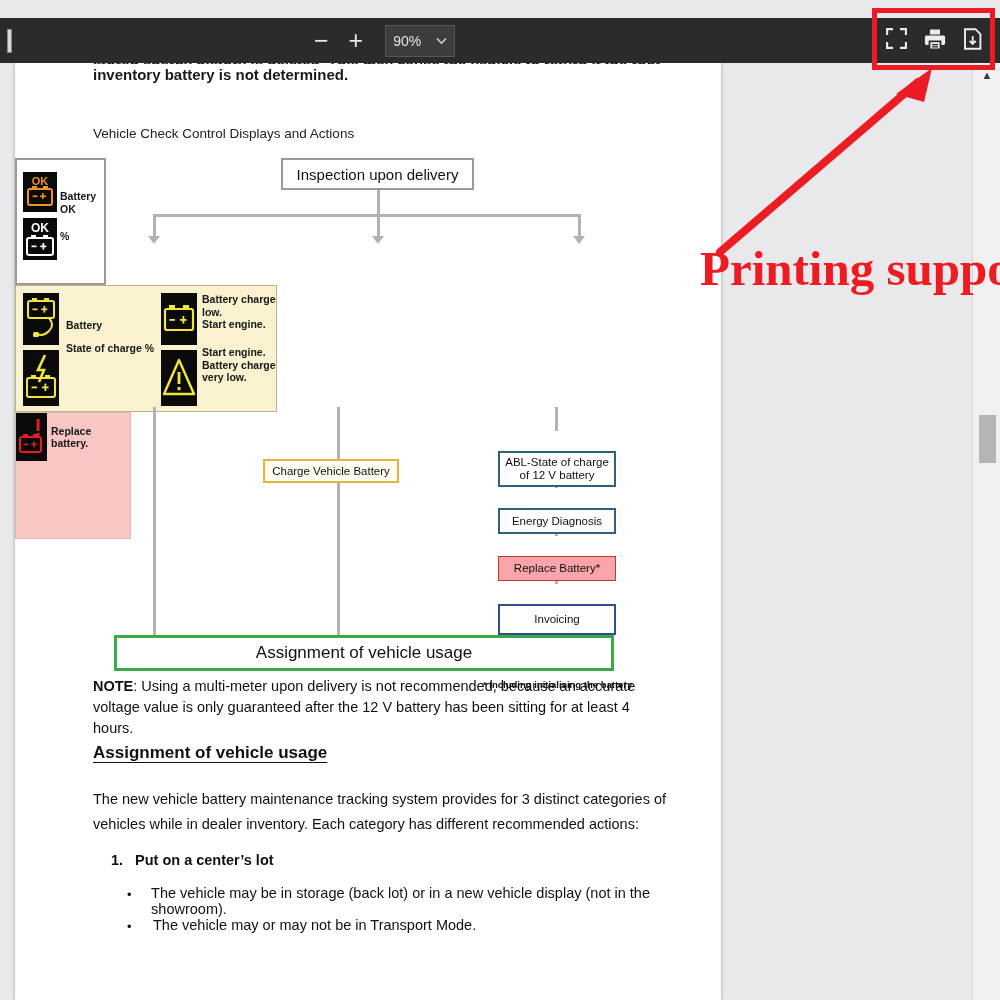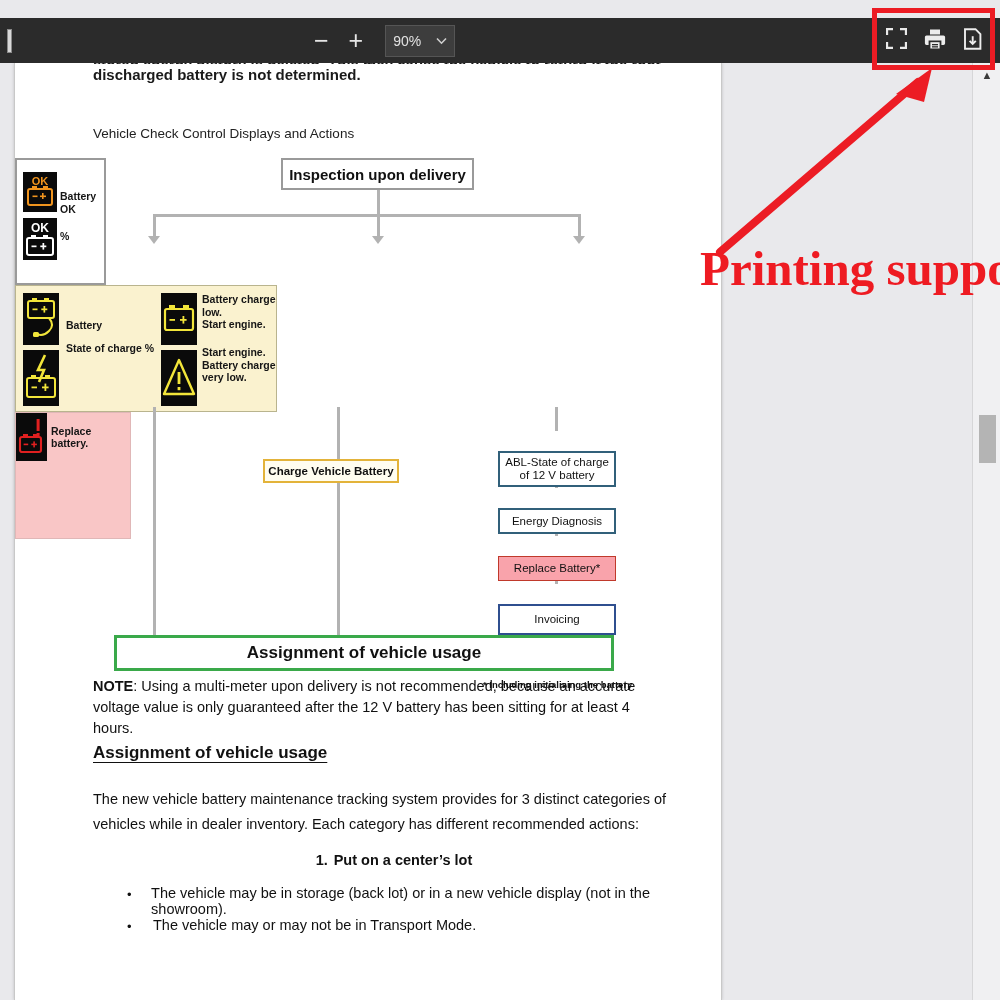--- a/index.html
+++ b/index.html
@@ -59,21 +59,21 @@
   .pg { position:absolute; color:#111; }
 
   
   #para-top{ left:78px; top:-9px; width:570px; font-size:15px; line-height:21px; font-weight:bold; color:#1a1a1a; }
   #para-top .clipped{ display:block; height:10px; overflow:hidden; }
   #caption-vcc{ left:78px; top:63px; font-size:13.5px; color:#222; }
 
   
   #flow{ position:absolute; left:0; top:95px; width:708px; height:580px; }
 
-  .box{ position:absolute; display:flex; align-items:center; justify-content:center; text-align:center;font-weight:bold; }
+  .box{ position:absolute; display:flex; align-items:center; justify-content:center; text-align:center; }
 
   #box-inspection{
     left:266px; top:0px; width:193px; height:32px;
     border:2px solid #9a9a9a; background:#fff; font-size:15px; color:#111;
   }
 
   
   .ln{ position:absolute; background:#b2b2b2; }
   .arrowhead{
     position:absolute; width:0;height:0;
@@ -123,21 +123,21 @@
   }
 
   
   #note{ left:78px; top:613px; width:578px; font-size:14.5px; line-height:21px; color:#111; }
   #note b{ font-weight:bold; }
   #head-assign{
     left:78px; top:680px; font-size:17px; font-weight:bold; color:#111;
     text-decoration:underline; text-underline-offset:4px;
   }
   #body1{ left:78px; top:724px; width:574px; font-size:14.5px; line-height:25px; color:#111; }
-  #oli{ left:96px; top:789px; width:560px; font-size:14.5px; color:#111; font-weight:bold;text-align:center; }
+  #oli{ left:96px; top:789px; width:560px; font-size:14.5px; color:#111; font-weight:bold; }
   #oli .num{ display:inline-block; width:24px; }
   .bullet-row{ position:absolute; left:112px; width:560px; font-size:14.5px; color:#111; display:flex; }
   .bullet-row .dot{ width:26px; font-size:13px; line-height:20px; }
   #bul1{ top:822px; }
   #bul2{ top:854px; }
 
   
   #scrollbar{
     position:absolute; right:0; top:63px; width:28px; height:937px;
     background:#f0f0f2; border-left:1px solid #d6d6d8;
@@ -211,21 +211,21 @@
       </svg>
     </span>
   </div>
 </div>
 
 <div id="doc-area">
   <div id="page">
 
     <div class="pg" id="para-top">
       <span class="clipped">stored energy history is deleted. This may cause the vehicle to return if the root cause of the</span>
-      <span>discharged battery is not determined.</span>
+      <span>inventory battery is not determined.</span>
     </div>
 
     <div class="pg" id="caption-vcc">Vehicle Check Control Displays and Actions</div>
 
     <div id="flow">
 
       <div class="box" id="box-inspection">Inspection upon delivery</div>
 
       <div class="ln" style="left:362px; top:32px; width:3px; height:24px;"></div>
       <div class="ln" style="left:138px; top:56px; width:428px; height:3px;"></div>

